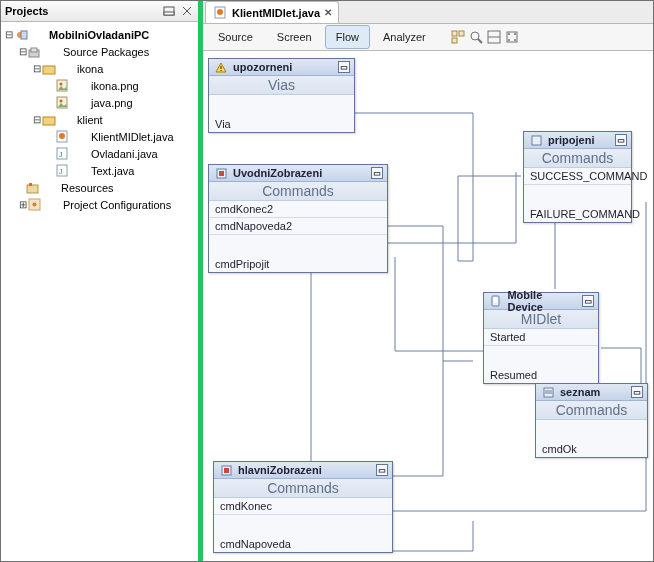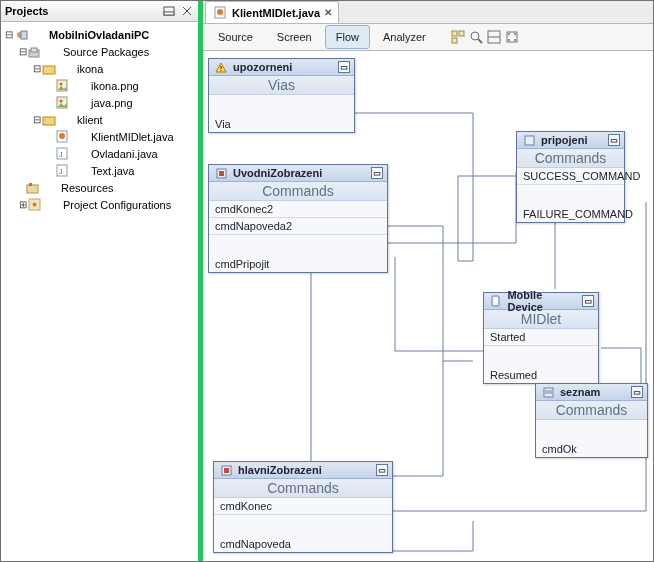--- a/index.html
+++ b/index.html
@@ -341,21 +341,21 @@
                 <rect x="5" y="8" width="2" height="1" fill="#a87c00"></rect>
               </svg>
             </span>
             <span>upozorneni</span>
             <span class="nmin">▭</span>
           </div>
         <div class="nsub">Vias</div>
         <div class="nrow">Via</div>
       </div>
 
-      <div class="node" style="left:313px;top:80px;width:109px;">
+      <div class="node" style="left:320px;top:80px;width:109px;">
         <div class="nhead">
             <span class="ic">
               <svg width="11" height="11">
                 <rect x="1" y="1" width="9" height="9" fill="#e8eef8" stroke="#6a7ea1"></rect>
               </svg>
             </span>
             <span>pripojeni</span>
             <span class="nmin">▭</span>
           </div>
         <div class="nsub">Commands</div>

